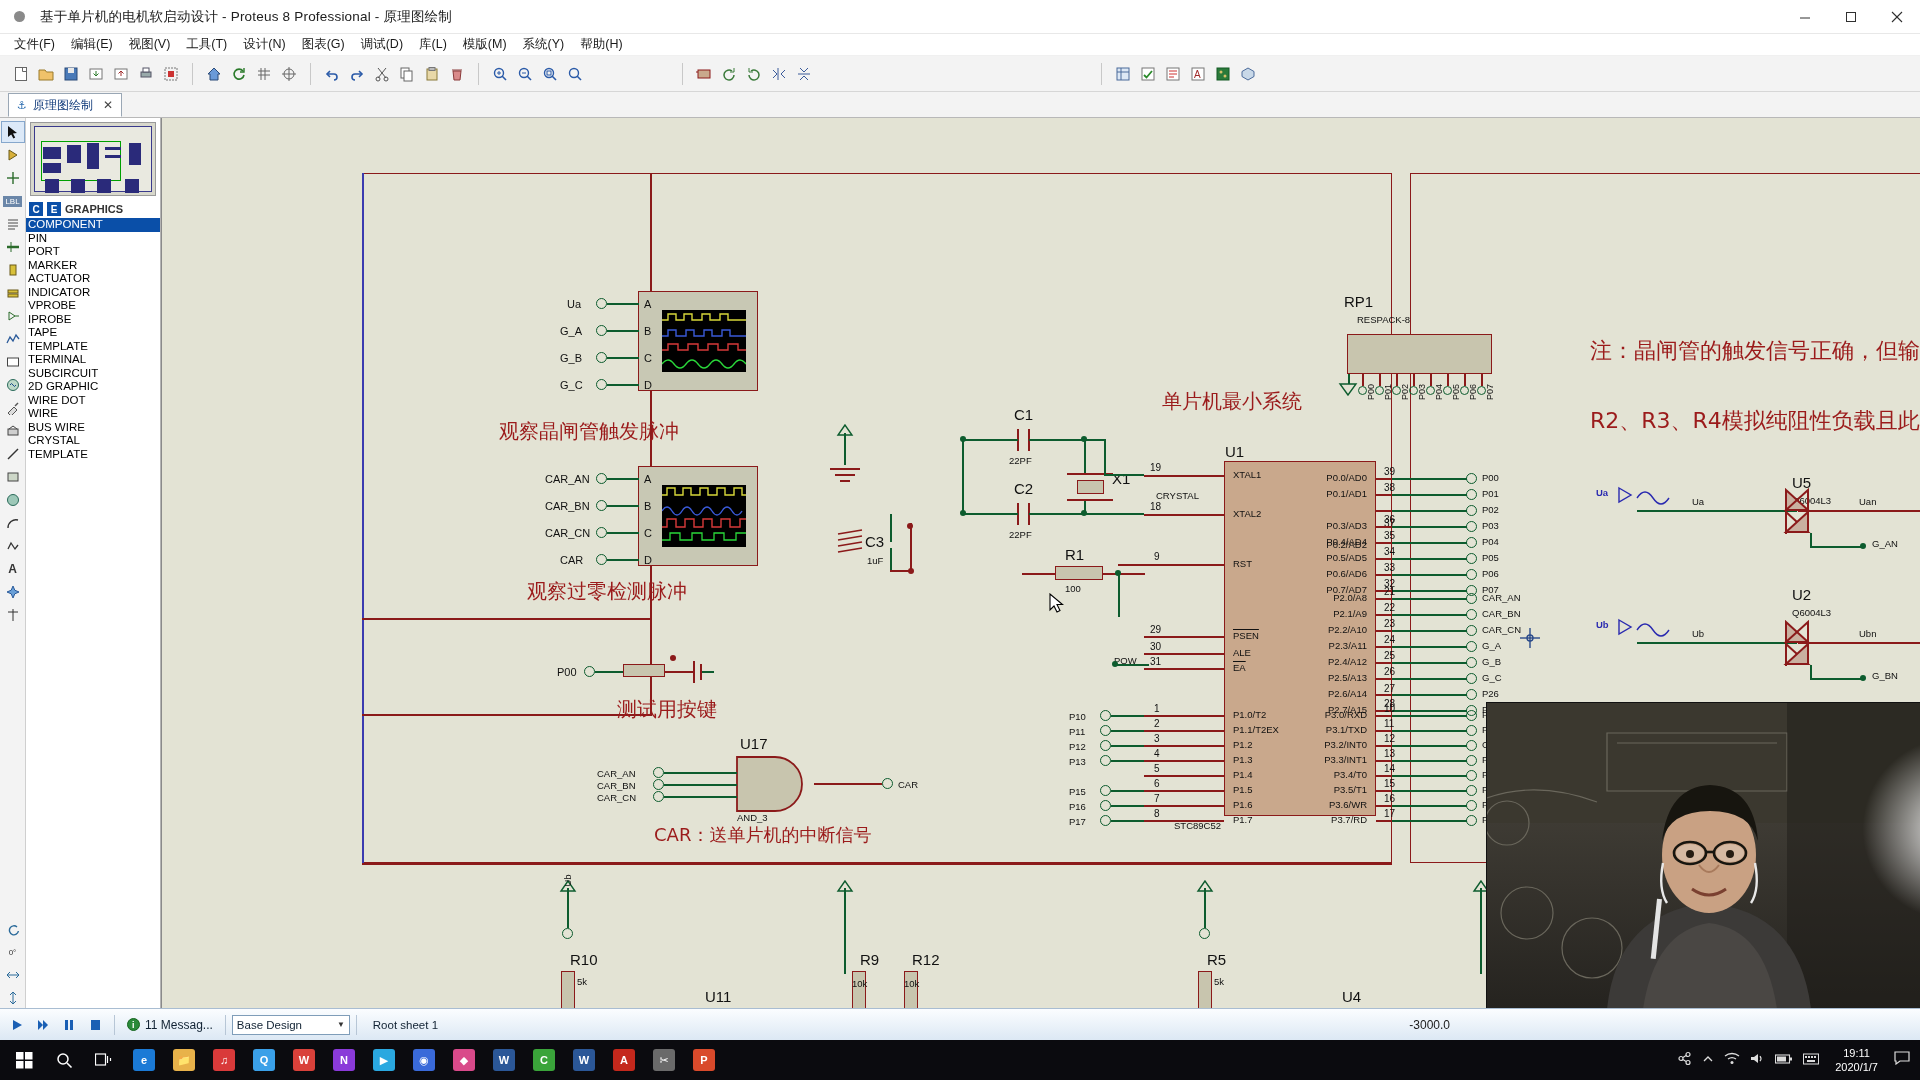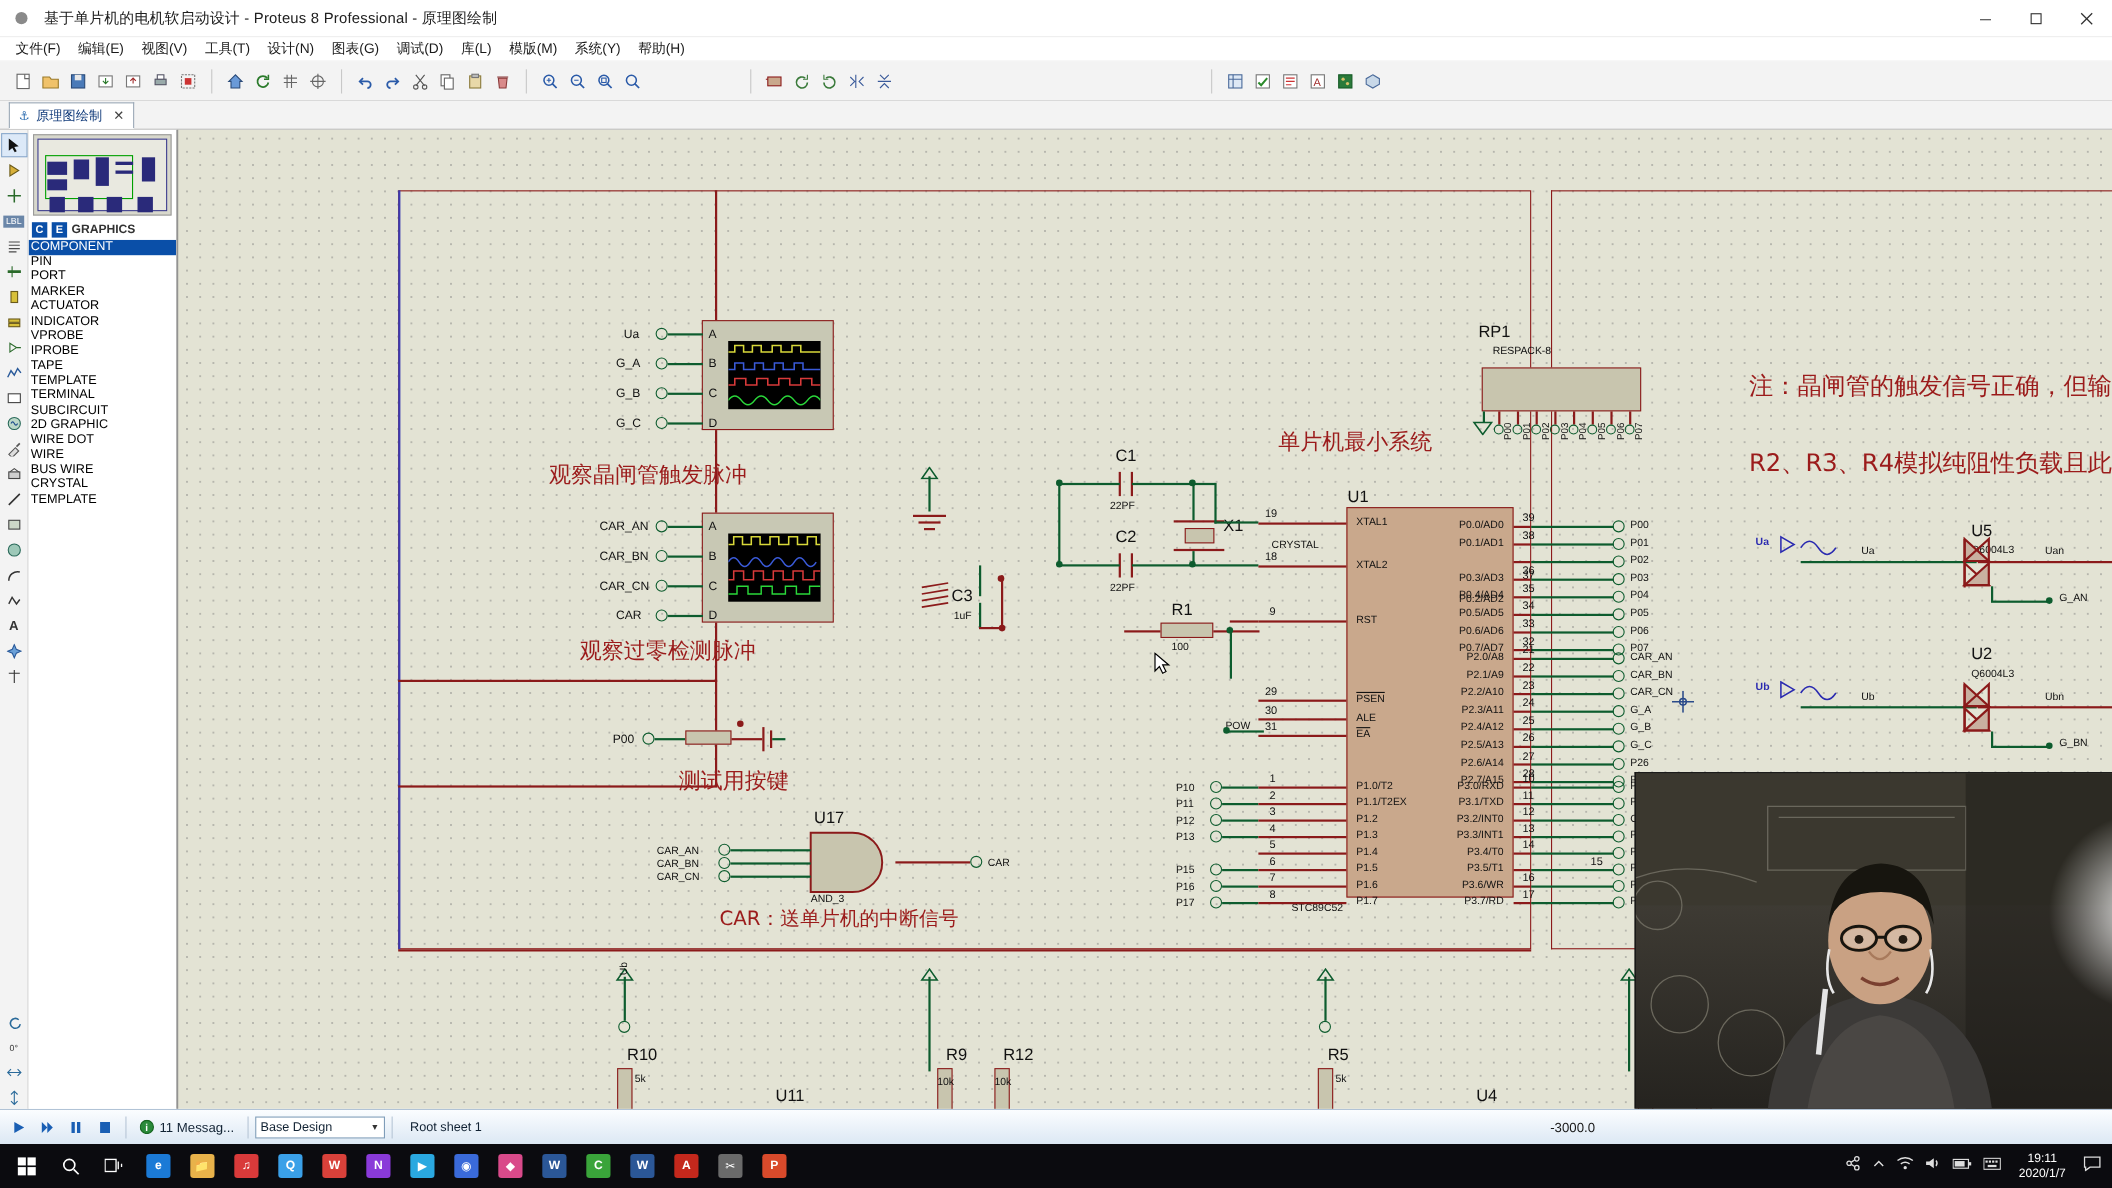--- a/index.html
+++ b/index.html
@@ -959,21 +959,21 @@
         <div class="wire r" style="left: 1214px; top: 642px; width: 16px; height: 1.6px;"></div>
         <div class="wire" style="left: 1230px; top: 642px; width: 75px; height: 1.6px;"></div>
         <div class="term" style="left: 1304px; top: 637px;"></div>
         <div class="lbl sm" style="left: 1320px; top: 636px;">P33</div>
         <div class="pinnum" style="left: 1222px; top: 645px;">14</div>
         <div class="lbl sm" style="left: 1205px; top: 651px; transform: translateX(-100%);">P3.4/T0</div>
         <div class="wire r" style="left: 1214px; top: 657px; width: 16px; height: 1.6px;"></div>
         <div class="wire" style="left: 1230px; top: 657px; width: 75px; height: 1.6px;"></div>
         <div class="term" style="left: 1304px; top: 652px;"></div>
         <div class="lbl sm" style="left: 1320px; top: 651px;">P34</div>
-        <div class="pinnum" style="left: 1284px; top: 660px;">15</div>
+        <div class="pinnum" style="left: 1222px; top: 660px;">15</div>
         <div class="lbl sm" style="left: 1205px; top: 666px; transform: translateX(-100%);">P3.5/T1</div>
         <div class="wire r" style="left: 1214px; top: 672px; width: 16px; height: 1.6px;"></div>
         <div class="wire" style="left: 1230px; top: 672px; width: 75px; height: 1.6px;"></div>
         <div class="term" style="left: 1304px; top: 667px;"></div>
         <div class="lbl sm" style="left: 1320px; top: 666px;">P35</div>
         <div class="pinnum" style="left: 1222px; top: 675px;">16</div>
         <div class="lbl sm" style="left: 1205px; top: 681px; transform: translateX(-100%);">P3.6/WR</div>
         <div class="wire r" style="left: 1214px; top: 687px; width: 16px; height: 1.6px;"></div>
         <div class="wire" style="left: 1230px; top: 687px; width: 75px; height: 1.6px;"></div>
         <div class="term" style="left: 1304px; top: 682px;"></div>

